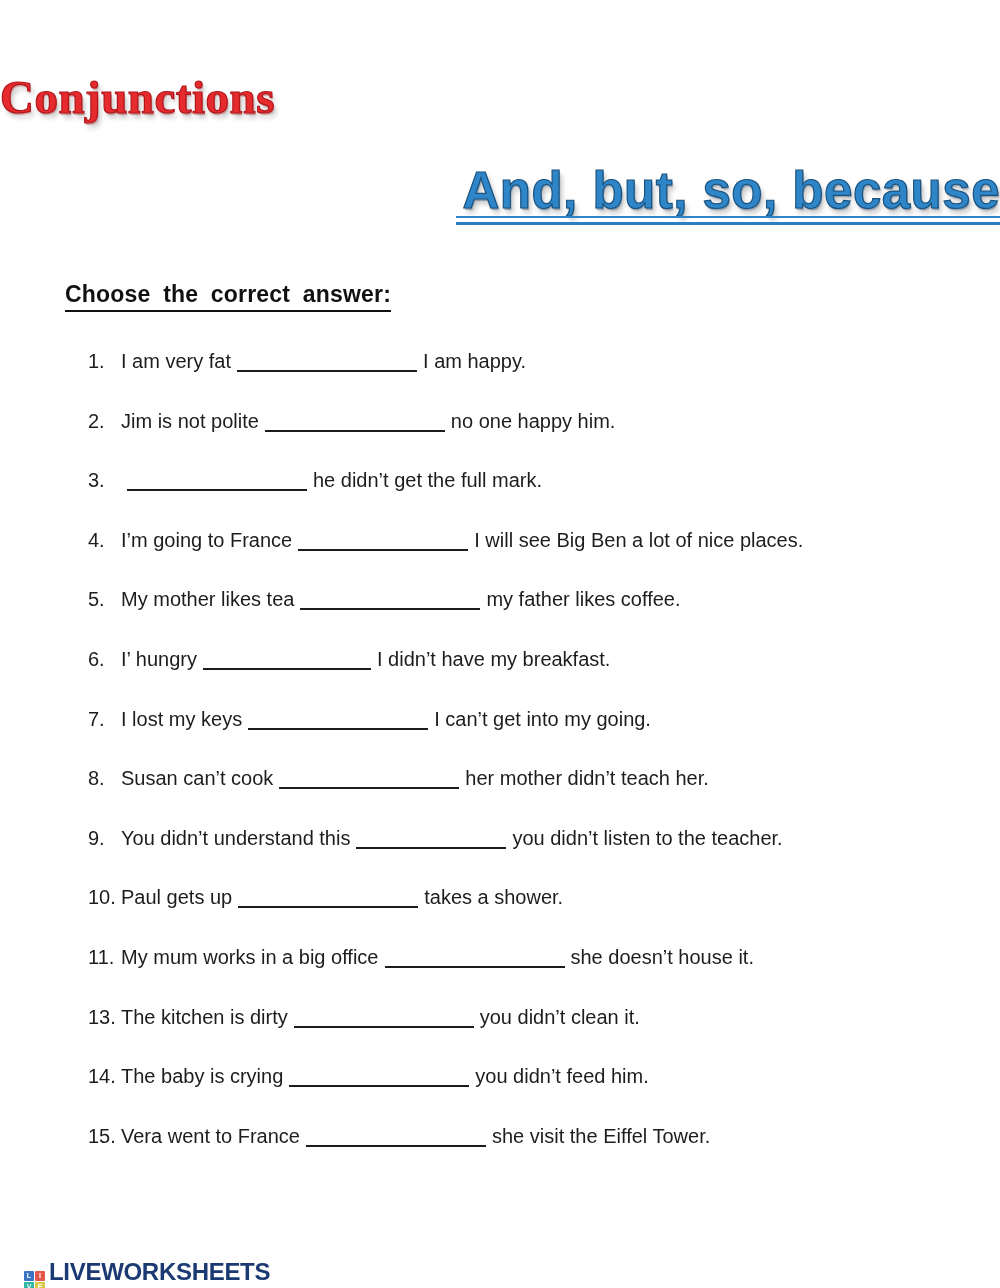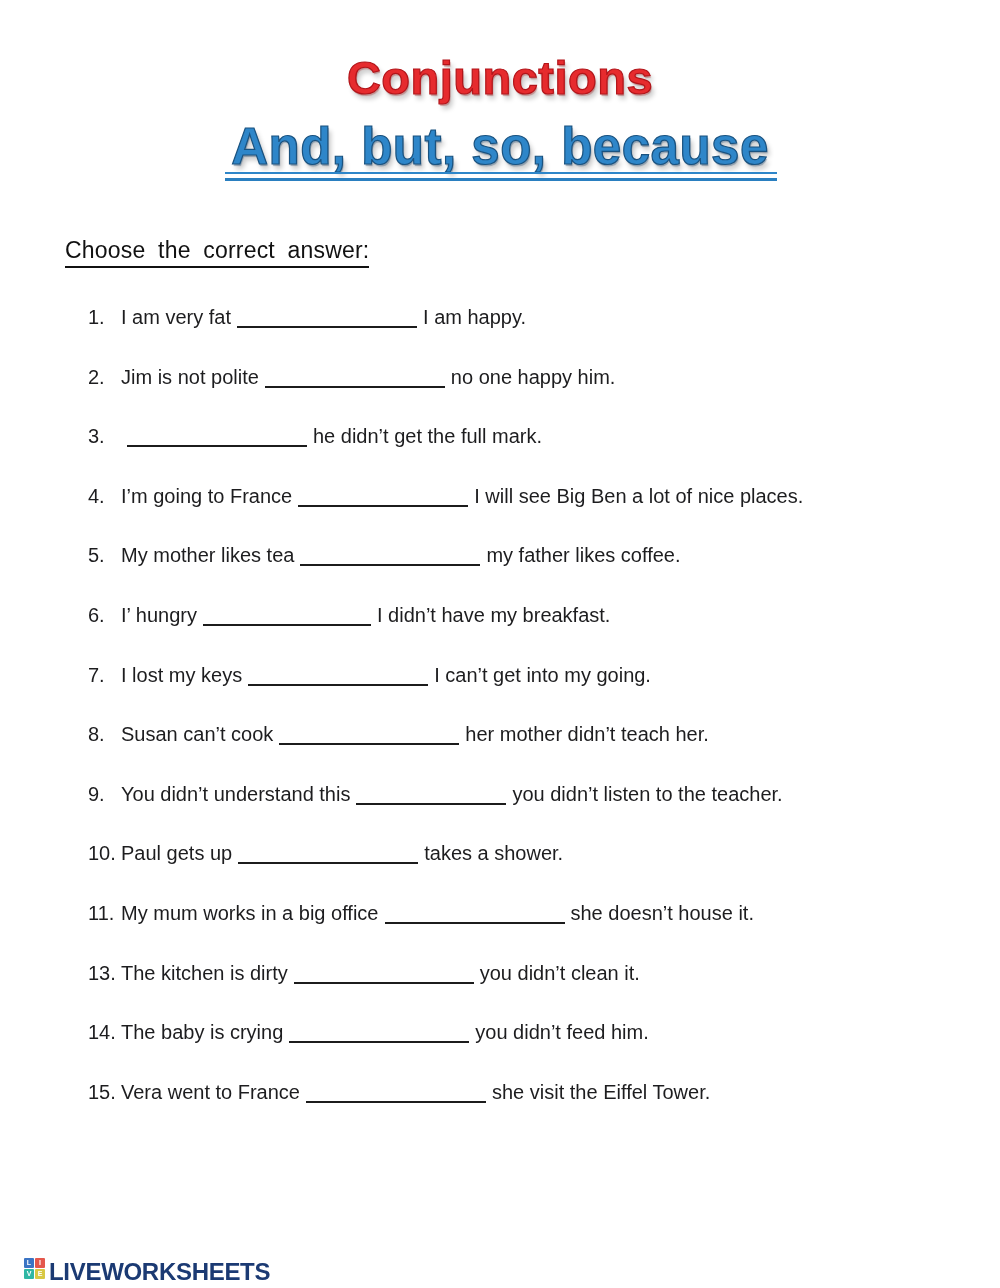--- a/index.html
+++ b/index.html
@@ -4,50 +4,50 @@
 <style>
   html,body{margin:0;padding:0;background:#ffffff;}
   .page{
     position:relative;
     width:1000px;height:1288px;
     background:#ffffff;
     font-family:"Liberation Sans",sans-serif;
     overflow:hidden;
   }
   
-  .title-row{padding-top:54px;text-align:center;}
+  .title-row{padding-top:74px;font-family:Liberation Serif, serif;}
   .title{
     display:inline-block;
     font-size:47px;font-weight:bold;line-height:1;
     color:#e62b2e;
     -webkit-text-stroke:1.2px #b2151a;
     letter-spacing:0.5px;
     text-shadow:1px 2px 1px rgba(140,15,15,.35), 3px 5px 5px rgba(0,0,0,.22);
   }
   
-  .subtitle-row{margin-top:20px;text-align:center;}
+  .subtitle-row{margin-top:44px;text-align:right;}
   .subtitle{
     display:inline-block;position:relative;
     font-size:51px;font-weight:bold;line-height:1;
     color:#2e86c9;
     -webkit-text-stroke:1.2px #1a527f;
     letter-spacing:0.5px;
     text-shadow:1px 2px 1px rgba(10,50,90,.35), 3px 5px 5px rgba(0,0,0,.22);
     padding-bottom:9px;
   }
   .subtitle::after{
     content:"";position:absolute;left:-6px;right:-8px;bottom:0;height:4px;
     border-top:2px solid #2e86c9;
     border-bottom:3px solid #2a7fc0;
   }
   
   .instruction-row{margin:56px 0 0 65px;}
   .instruction{
     display:inline-block;
-    font-size:23px;font-weight:normal;color:#111;
+    font-size:23px;font-weight:bold;color:#111;
     word-spacing:6px;letter-spacing:0.2px;
     padding-bottom:2px;
     border-bottom:2.5px solid #111;
   }
   
   .list{margin-top:38px;}
   .item{
     display:flex;align-items:baseline;
     margin-left:88px;
     height:26px;margin-bottom:33.6px;
@@ -61,21 +61,21 @@
     border-bottom:2px solid #1c1c1c;
     margin:0 6px;
     position:relative;top:4px;
   }
   .item:nth-child(9) .blank{width:150px;}
   .item:nth-child(4) .blank{width:170px;}
   .item:nth-child(6) .blank{width:168px;}
   
   .footer{
     position:absolute;left:24px;bottom:2px;
-    display:flex;align-items:flex-start;gap:4px;
+    display:flex;align-items:flex-end;gap:4px;
   }
   .logo{
     display:grid;grid-template-columns:10px 10px;grid-auto-rows:10px;gap:1px;
     margin-bottom:-6px;
   }
   .logo .sq{
     width:10px;height:10px;border-radius:1px;
     color:#fff;font-size:7px;font-weight:bold;line-height:10px;text-align:center;
     font-family:"Liberation Sans",sans-serif;
   }

